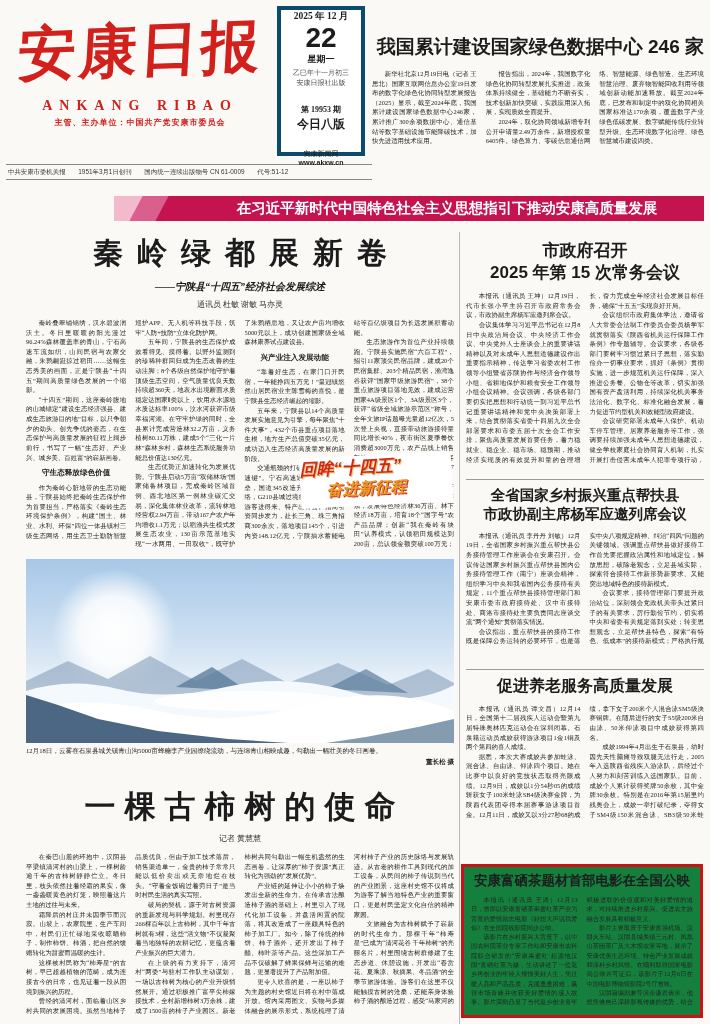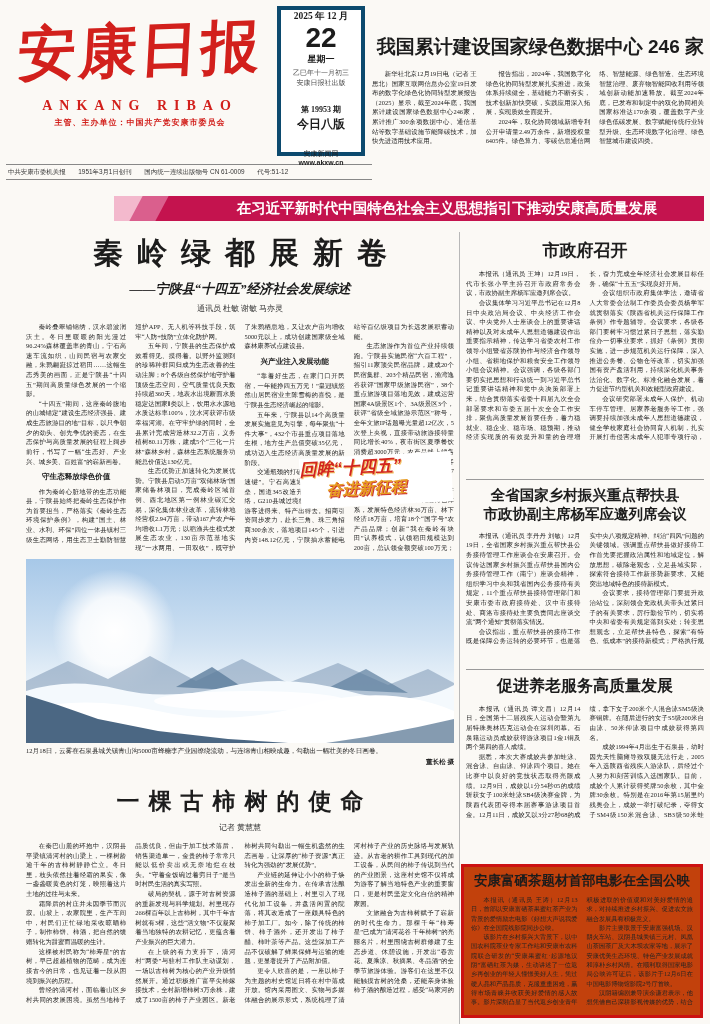--- a/index.html
+++ b/index.html
@@ -41,55 +41,55 @@
     font-family:"Liberation Sans",sans-serif;font-weight:bold;}
   
   #banner{position:absolute;left:114px;top:196px;width:590px;height:25px;background:#c4134e;overflow:hidden;}
   #banner .wedge1{position:absolute;left:-8px;top:0;width:34px;height:25px;background:#f3b9cd;transform:skewX(-28deg);}
   #banner .wedge2{position:absolute;left:22px;top:0;width:26px;height:25px;background:#da5f8d;transform:skewX(-28deg);}
   #banner .banner-text{position:relative;color:#fff;font-family:"Liberation Sans",sans-serif;
     font-weight:bold;font-size:14.5px;line-height:25px;text-align:center;padding-left:76px;white-space:nowrap;}
   
   #qinling{position:absolute;left:26px;top:233px;width:428px;}
   .q-headline{font-size:30px;font-weight:bold;text-align:center;letter-spacing:14px;text-indent:14px;white-space:nowrap;}
-  .q-subtitle{font-size:13px;font-weight:bold;text-align:center;margin-top:6px;font-style:italic;}
+  .q-subtitle{font-size:10px;font-weight:bold;text-align:center;margin-top:6px;font-style:italic;}
   .q-byline{font-size:8px;text-align:center;margin-top:5px;color:#333;}
   .q-body{position:relative;margin-top:8px;column-count:4;column-gap:9px;height:240px;overflow:hidden;}
   .q-badge{position:absolute;right:0px;bottom:2px;width:152px;height:50px;background:#fff;
     transform:rotate(-3deg);font-family:"Liberation Sans",sans-serif;font-style:italic;font-weight:bold;}
   .q-badge .b1{font-size:17px;color:#d2251e;text-shadow:1px 1px 0 #f2c268;white-space:nowrap;}
   .q-badge .b2{font-size:16px;color:#e79b20;text-shadow:1px 1px 0 #c33;margin-left:26px;white-space:nowrap;}
   
   #photo{position:absolute;left:26px;top:559px;width:428px;height:184px;overflow:hidden;}
   #caption{position:absolute;left:26px;top:747px;width:428px;font-size:6.6px;color:#222;}
   #caption .cap-credit{display:block;text-align:right;margin-top:2px;font-weight:bold;}
   
   #persimmon{position:absolute;left:26px;top:786px;width:428px;}
-  .p-headline{font-size:23px;font-weight:bold;text-align:center;letter-spacing:9px;text-indent:9px;white-space:nowrap;}
+  .p-headline{font-size:31px;font-weight:bold;text-align:center;letter-spacing:9px;text-indent:9px;white-space:nowrap;}
   .p-byline{font-size:8px;text-align:center;margin-top:5px;color:#333;}
   .p-body{margin-top:8px;column-count:4;column-gap:9px;height:170px;overflow:hidden;}
   
   #v-divider{position:absolute;left:459px;top:232px;width:1px;height:792px;background:#b8b8b8;}
   .r-article{position:absolute;left:466px;width:238px;}
   .r-hl{font-family:"Liberation Sans",sans-serif;font-weight:bold;text-align:center;line-height:1.3;}
   .r-hl .l1{display:block;}
   .r-hl .l2{display:block;}
   #art-meeting .l1{font-size:17px;}
   #art-meeting .l2{font-size:17px;}
   #art-reception .l1,#art-reception .l2{font-size:14.5px;}
   #art-athlete .l1,#art-athlete .l2{font-size:16px;}
   .r-body{margin-top:7px;column-count:2;column-gap:9px;overflow:hidden;}
   #art-meeting{top:240px;} #art-meeting .r-body{height:182px;}
   #art-reception{top:486px;} #art-reception .r-body{height:118px;}
   #art-athlete{top:676px;} #art-athlete .r-body{height:122px;}
   .rule{position:absolute;left:466px;width:238px;height:1px;background:#9a9a9a;}
   #rule-1{top:479px;} #rule-2{top:669px;}
   
   #art-movie{position:absolute;left:461px;top:864px;width:242px;height:154px;box-sizing:border-box;
-    border:3.5px solid #cc1212;background:#c2410c;padding:5px 7px 4px 7px;}
+    border:3.5px solid #cc1212;background:#15803d;padding:5px 7px 4px 7px;}
   #art-movie .m-hl{font-family:"Liberation Sans",sans-serif;font-weight:bold;font-size:13.5px;
     text-align:center;white-space:nowrap;}
   #art-movie .r-body{height:116px;margin-top:5px;font-size:6.2px;}
 </style>
 </head>
 <body>
 
 <div id="masthead">
   <div class="mh-title">安康日报</div>
   <div class="mh-pinyin">ANKANG RIBAO</div>
@@ -194,20 +194,21 @@
       <p>更令人欣喜的是，一座以柿子为主题的村史馆近日将在村中落成开放。馆内采用图文、实物与多媒体融合的展示形式，系统梳理了清河村柿子产业的历史脉络与发展轨迹。从古老的耕作工具到现代的加工设备，从民间的柿子传说到当代的产业图景，这座村史馆不仅将成为游客了解当地特色产业的重要窗口，更是村民坚定文化自信的精神家园。</p>
       <p>文旅融合为古柿树赋予了崭新的时代生命力。那棵千年“柿寿星”已成为“清河花谷 千年柿树”的亮丽名片，村里围绕古树群修建了生态步道、休憩设施，开发出“春赏花、夏乘凉、秋摘果、冬品酒”的全季节旅游体验。游客们在这里不仅能触摸古树的沧桑，还能亲身体验柿子酒的酿造过程，感受“马家河的咸家湾，柿子烤酒味道醇”的民谣里描绘的乡土风情。</p>
     </div>
 </div>
 
 <div id="v-divider"></div>
 
 <div id="art-meeting" class="r-article">
   <div class="r-hl">
     <span class="l1">市政府召开</span>
+    <span class="l2">2025 年第 15 次常务会议</span>
   </div>
   <div class="r-body body-text">
       <p>本报讯（通讯员 王坤）12月19日，代市长张小平主持召开市政府常务会议，市政协副主席杨军应邀列席会议。</p>
       <p>会议集体学习习近平总书记在12月8日中央政治局会议、中央经济工作会议、中央党外人士座谈会上的重要讲话精神以及对未成年人思想道德建设作出重要指示精神，传达学习省委农村工作领导小组暨省苏陕协作与经济合作领导小组、省耕地保护和粮食安全工作领导小组会议精神。会议强调，各级各部门要切实把思想和行动统一到习近平总书记重要讲话精神和党中央决策部署上来，结合贯彻落实省委十四届九次全会部署要求和市委五届十次全会工作安排，聚焦高质量发展首要任务，着力稳就业、稳企业、稳市场、稳预期，推动经济实现质的有效提升和量的合理增长，奋力完成全年经济社会发展目标任务，确保“十五五”实现良好开局。</p>
       <p>会议组织市政府集体学法，邀请省人大常委会法制工作委员会委员杨学军就贯彻落实《陕西省机关运行保障工作条例》作专题辅导。会议要求，各级各部门要树牢习惯过紧日子思想，落实勤俭办一切事业要求，抓好《条例》贯彻实施，进一步规范机关运行保障，深入推进公务餐、公物仓等改革，切实加强国有资产盘活利用，持续深化机关事务法治化、数字化、标准化融合发展，着力促进节约型机关和效能型政府建设。</p>
       <p>会议研究部署未成年人保护、机动车停车管理、居家养老服务等工作，强调要持续加强未成年人思想道德建设，健全学校家庭社会协同育人机制，扎实开展打击侵害未成年人犯罪专项行动，为未成年人健康成长营造良好环境。要聚焦解决停车供需矛盾，深入挖掘城镇公共空间潜力，科学合理配置停车资源，严格规范经营管理和停车秩序，更好满足群众合理停车需求。要积极应对人口老龄化，坚持以居家老年人服务需求为导向，充分激发政府、市场、社会、家庭等多元主体的积极性，不断优化资源配置，配套完善服务供给体系，促进养老服务高质量发展。会议还研究了其他事项。</p>
     </div>
 </div>
 
 <div id="rule-1" class="rule"></div>

